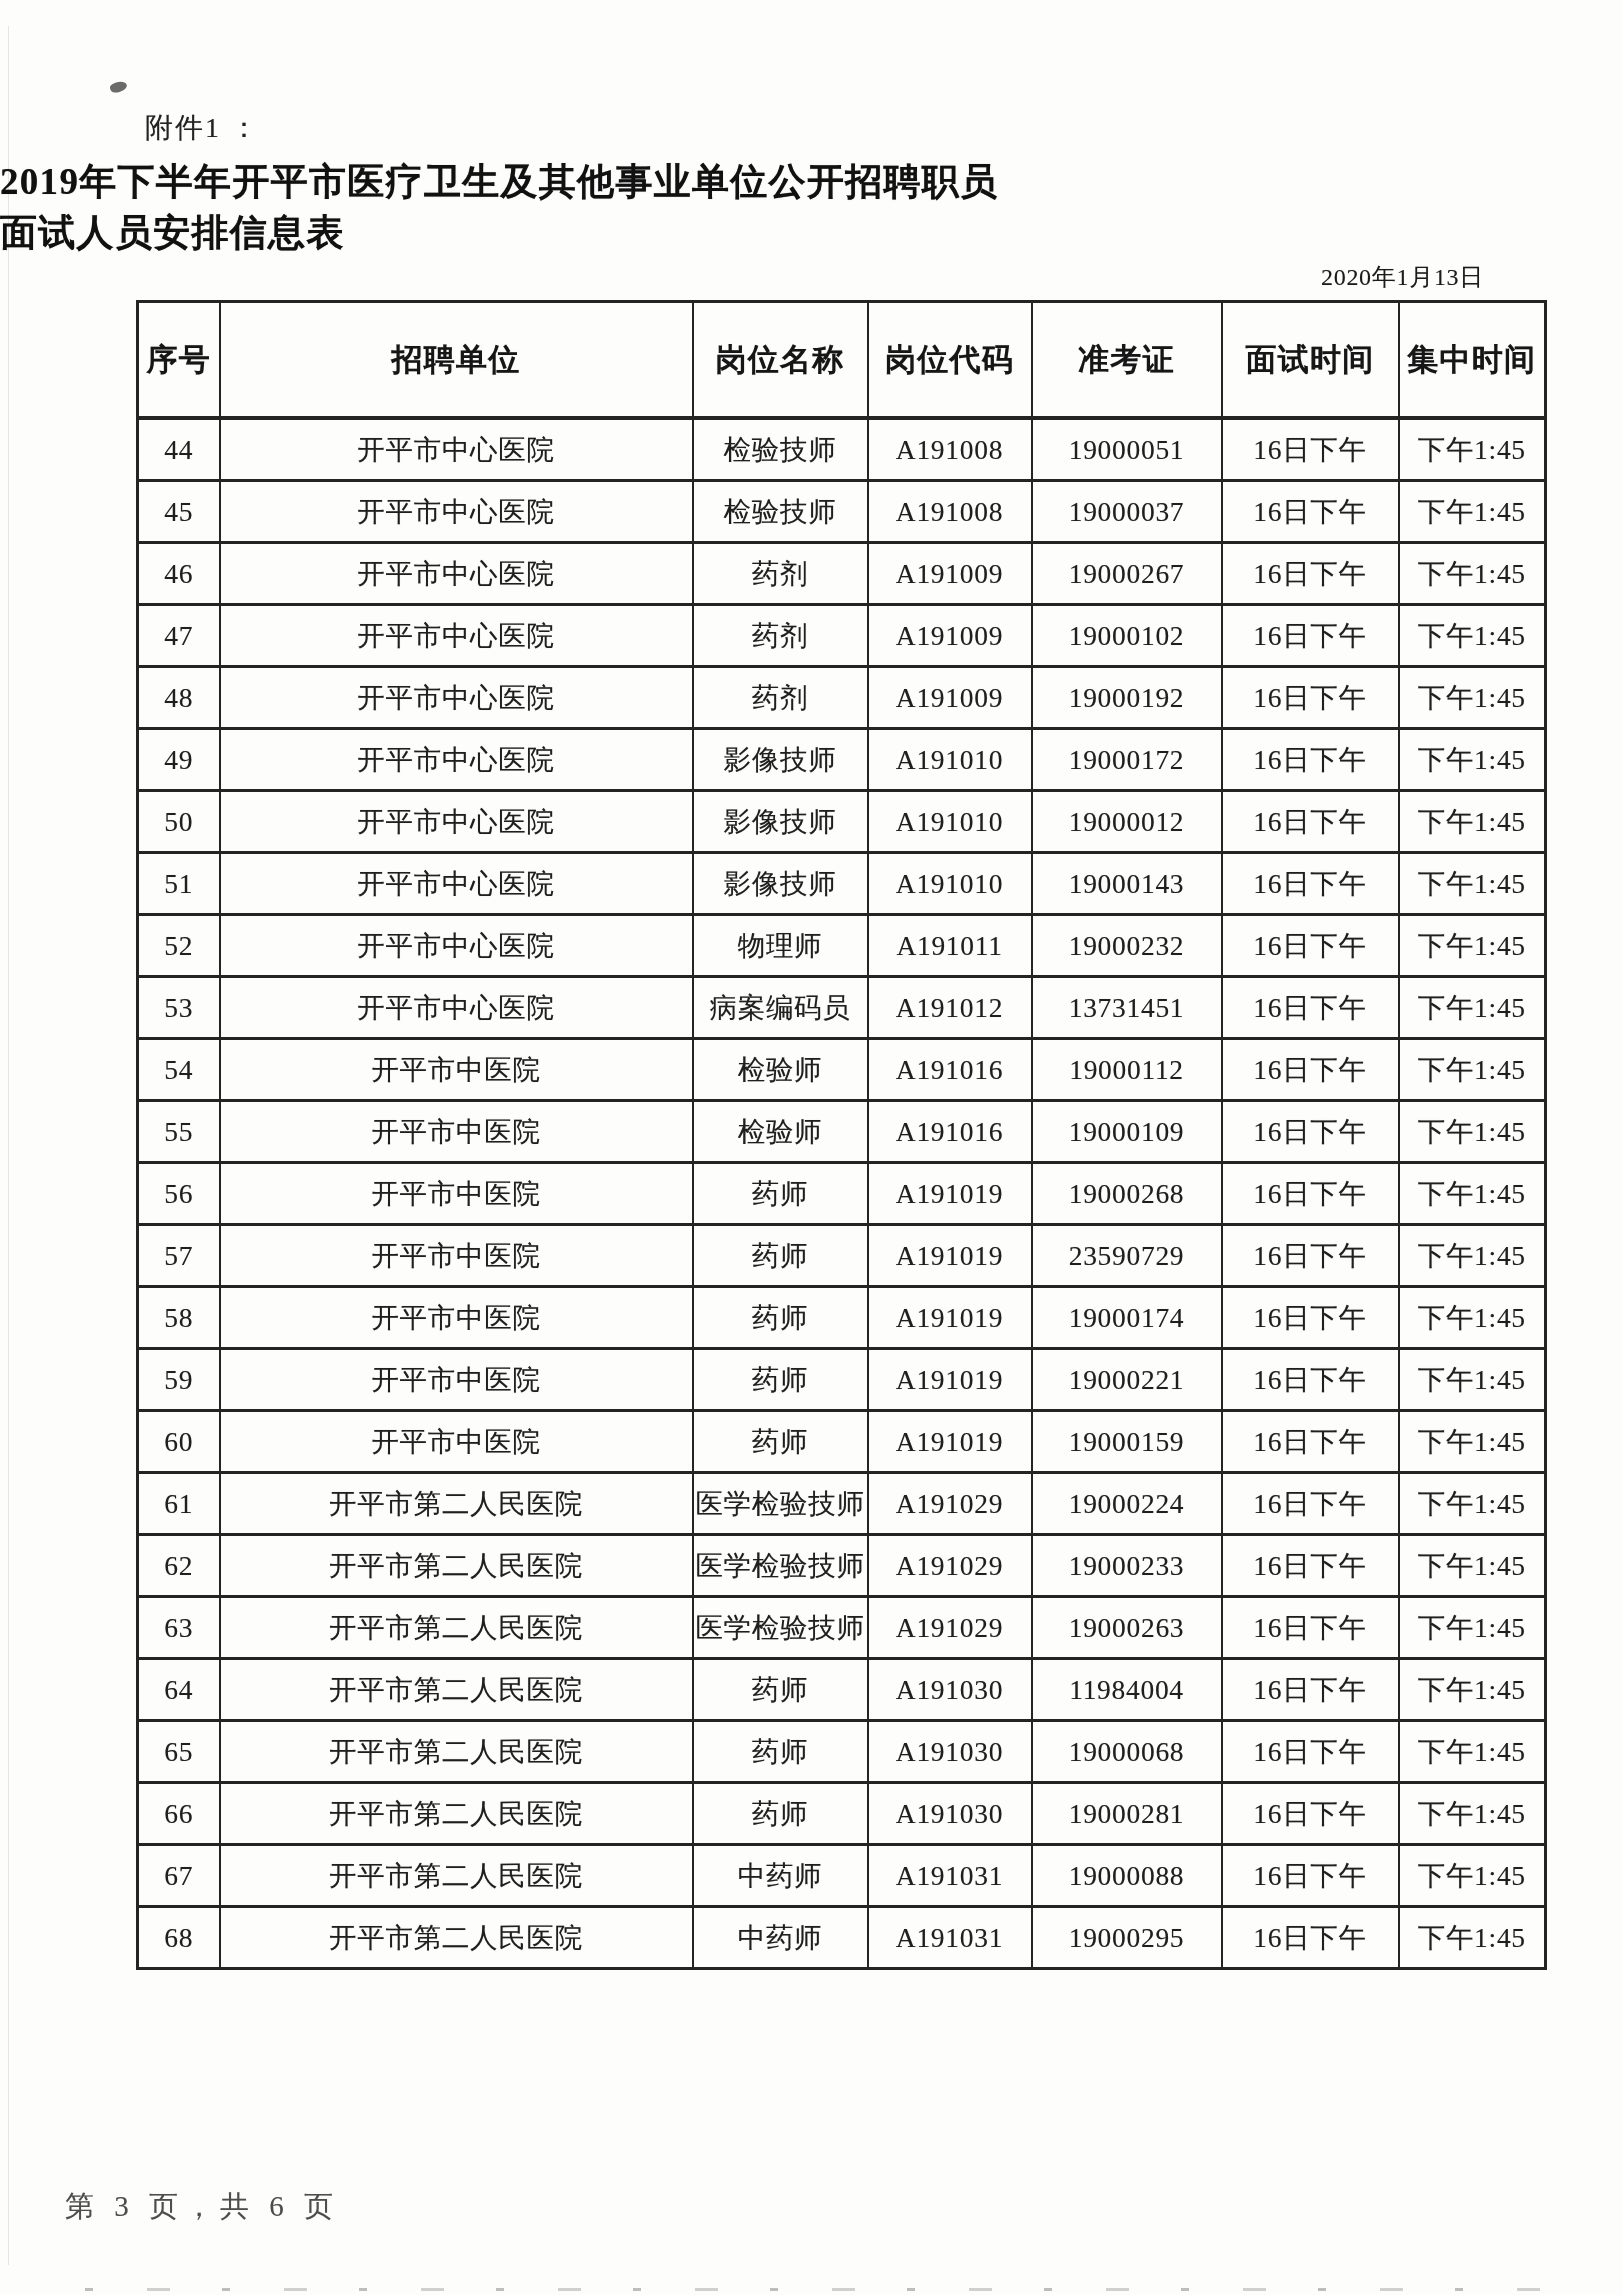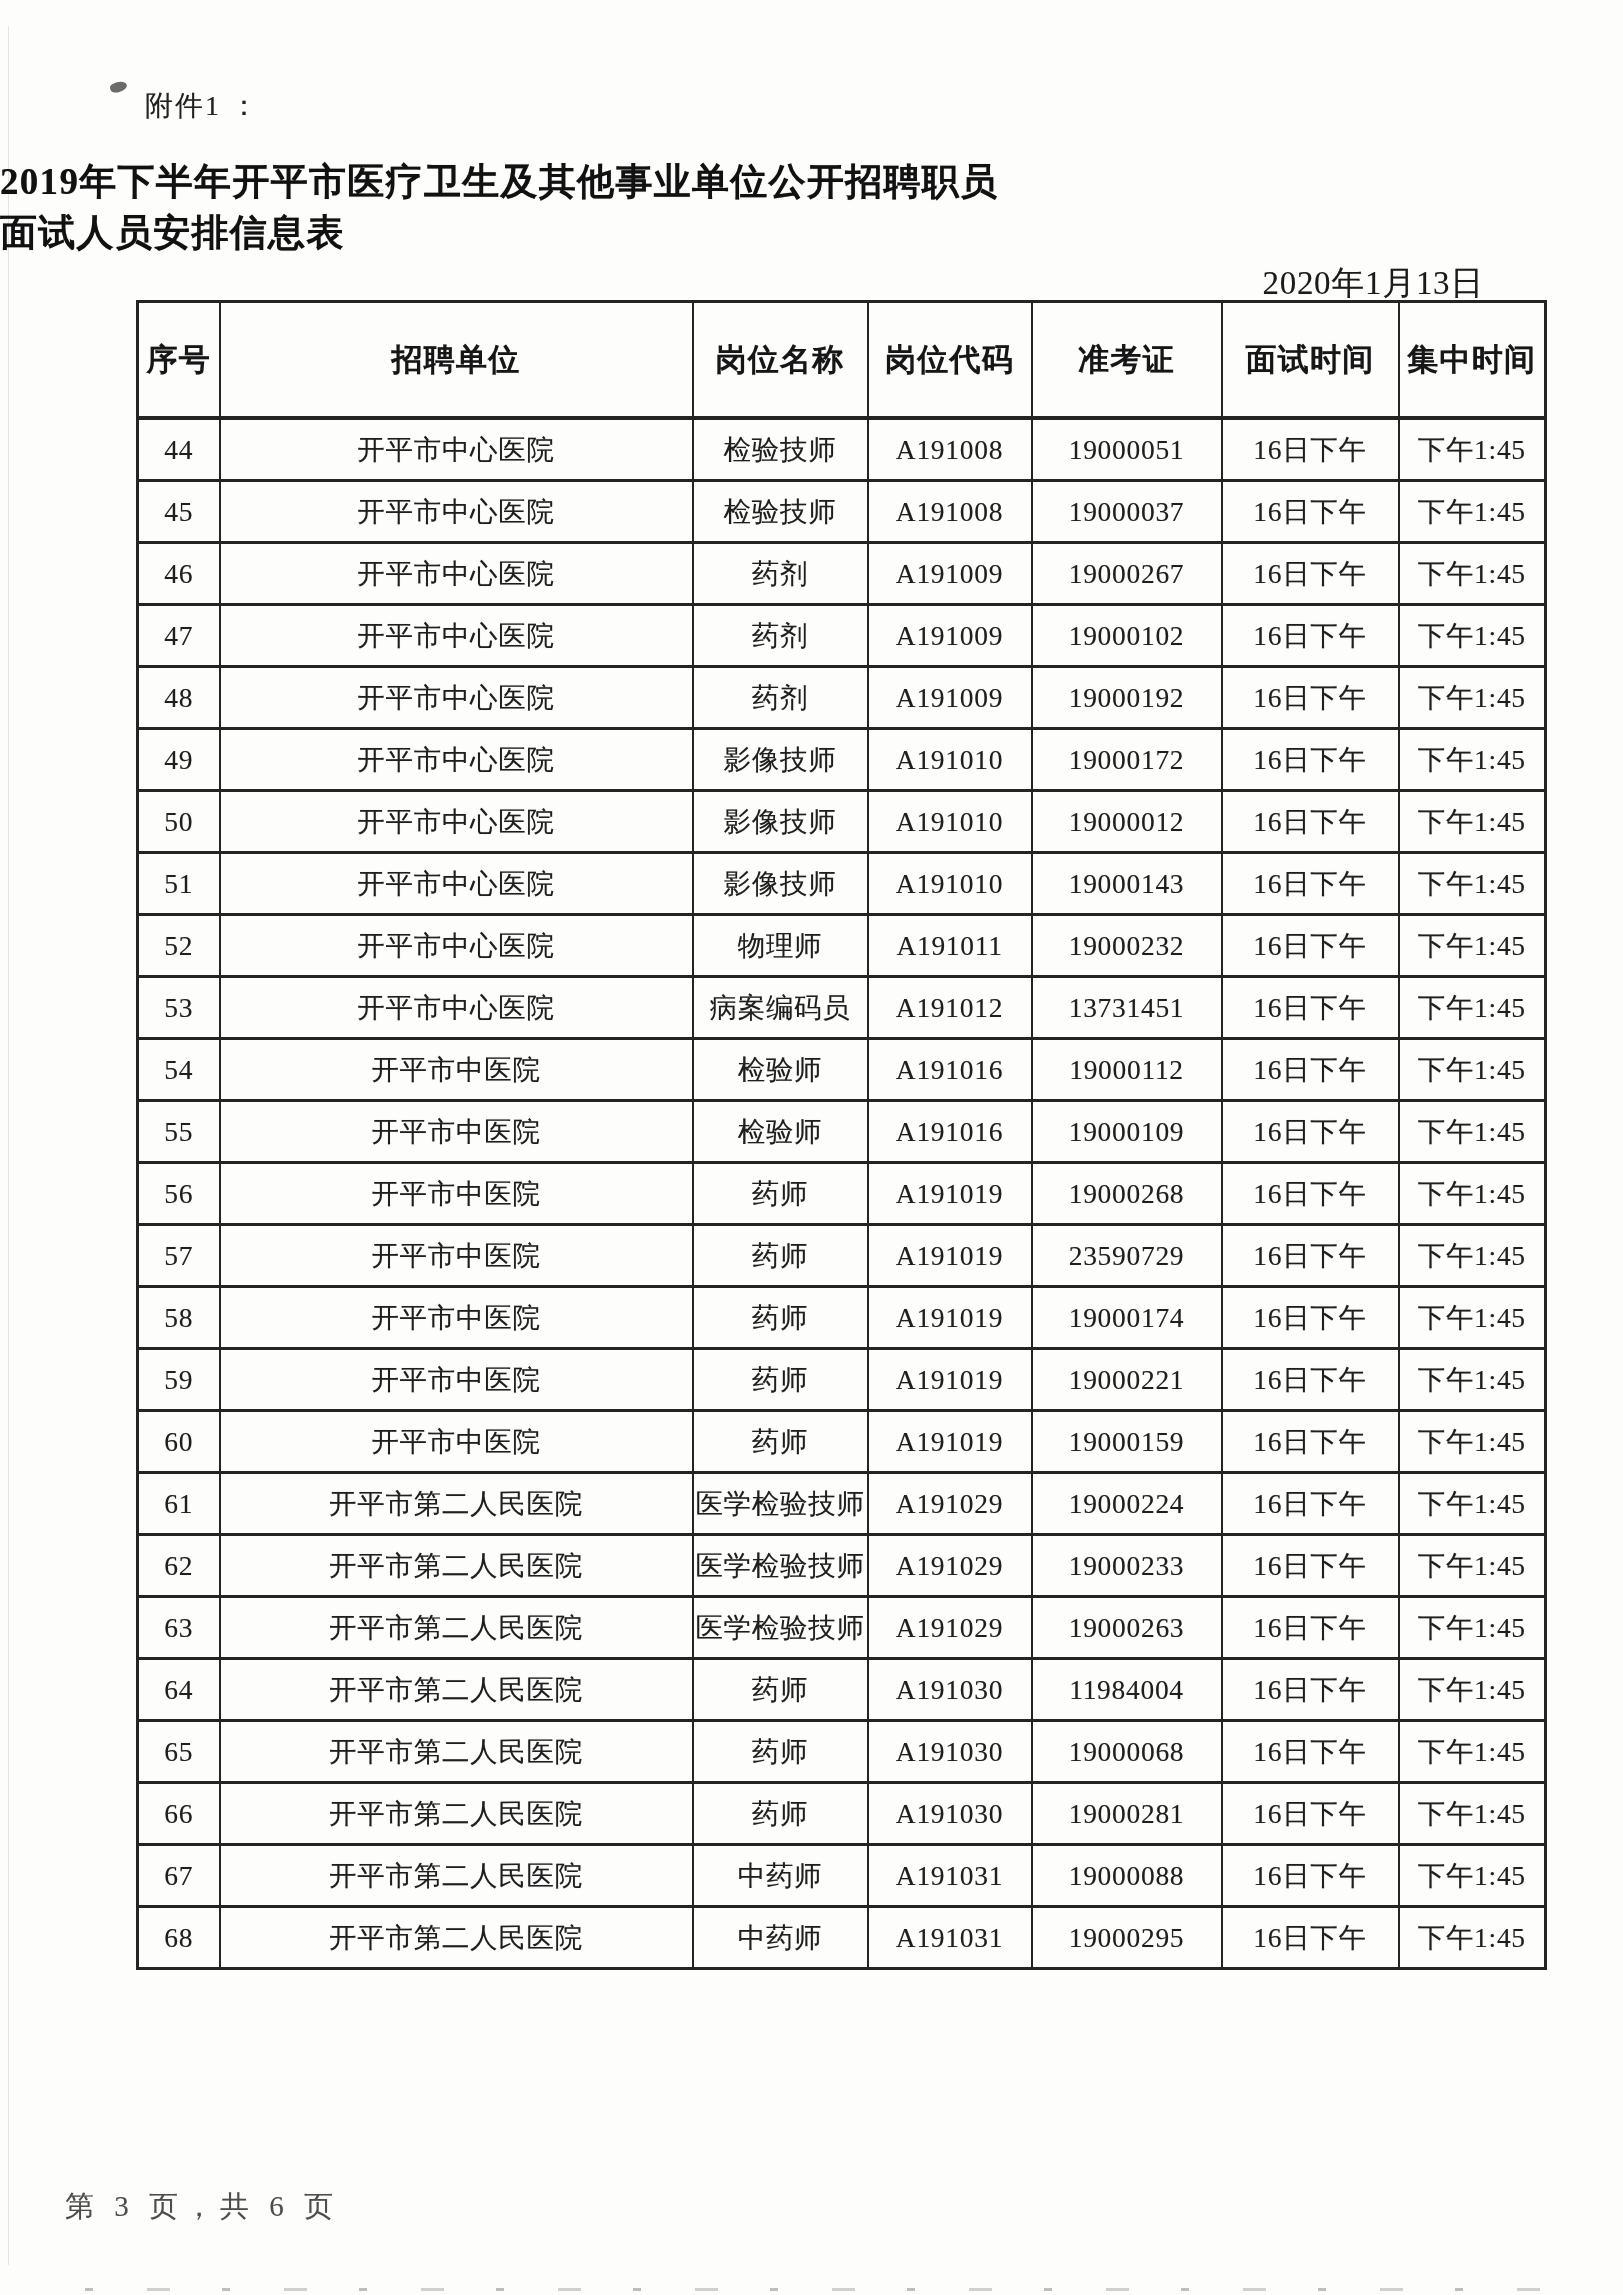--- a/index.html
+++ b/index.html
@@ -12,21 +12,21 @@
     width: 1623px;
     height: 2295px;
     background: #fdfdfc;
     overflow: hidden;
     font-family: "Liberation Serif", "DejaVu Serif", serif;
     color: #1e1e1e;
   }
   .attachment-label {
     position: absolute;
     left: 145px;
-    top: 87px;
+    top: 109px;
     font-size: 28px;
     letter-spacing: 2px;
     color: #222;
     text-shadow: 0 0 0.7px rgba(0,0,0,.35);
   }
   .doc-title {
     position: absolute;
     left: 0;
     top: 156px;
     width: 100%;
@@ -34,21 +34,21 @@
     font-weight: 800;
     line-height: 51px;
     color: #111;
     letter-spacing: 1.3px;
     text-shadow: 0 0 0.7px rgba(0,0,0,.5);
   }
   .doc-date {
     position: absolute;
     top: 261px;
     right: 139px;
-    font-size: 33px;
+    font-size: 24px;
     color: #1b1b1b;
     letter-spacing: 0.7px;
     text-shadow: 0 0 0.7px rgba(0,0,0,.3);
   }
   table.schedule {
     position: absolute;
     left: 136px;
     top: 300px;
     width: 1409px;
     border-collapse: collapse;

